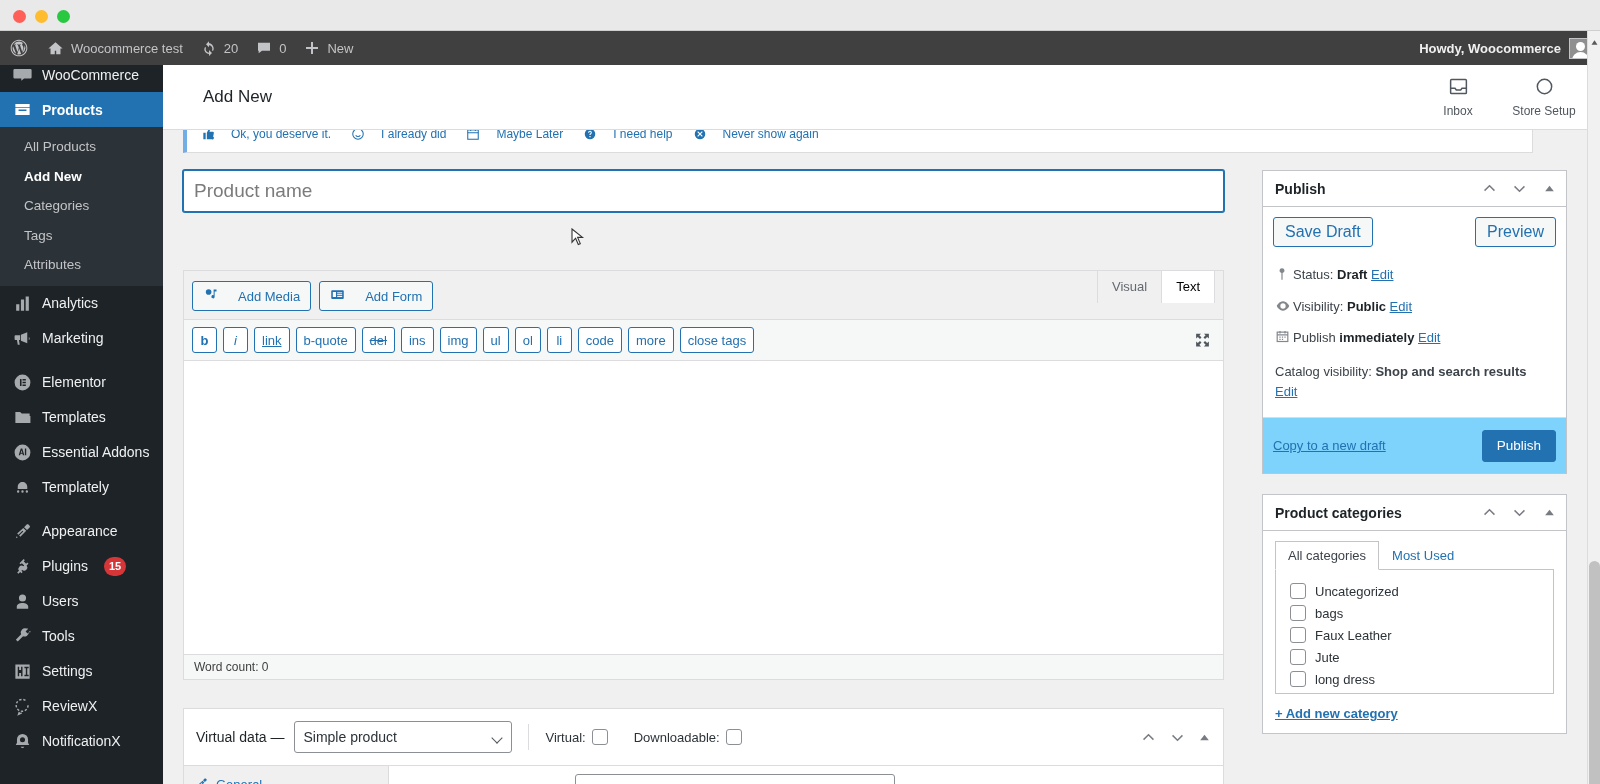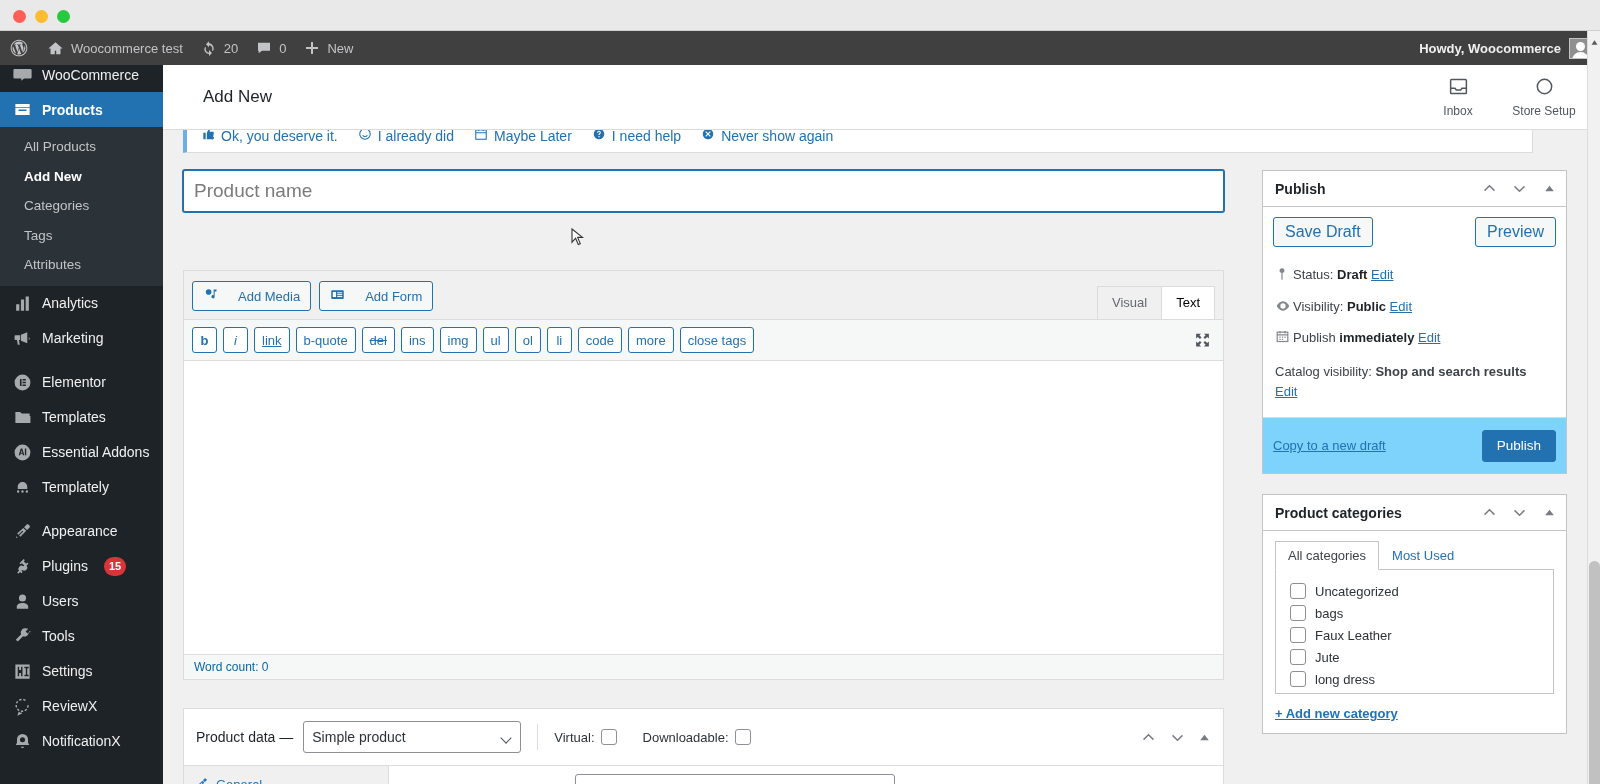--- a/index.html
+++ b/index.html
@@ -132,22 +132,22 @@
 
   
   #notice-strip {
     position: absolute; top: -12px; left: 20px;
     width: 1350px; height: 35px;
     background: #fff; border: 1px solid #dcdcde; border-left: 4px solid #72aee6;
     display: flex; align-items: center; gap: 20px; padding: 0 14px;
     overflow: hidden;
   }
   .notice-link {
-    display: flex; align-items: center; gap: 6px;
-    font-size: 14px; color: #2271b1; cursor: pointer; white-space: nowrap;
+    display: flex; align-items: flex-start; gap: 16px;
+    font-size: 12px; color: #2271b1; cursor: pointer; white-space: nowrap;
   }
 
   #post-body { position: absolute; top: 40px; left: 20px; width: 1384px; }
 
   
   #post-body-content {
     position: absolute; left: 0; top: 0; width: 1041px;
   }
   #titlediv {
     background: #fff; border: 1px solid #2271b1;
@@ -171,21 +171,21 @@
     height: 48px;
   }
   #media-buttons { display: flex; gap: 8px; }
   .media-btn {
     display: inline-flex; align-items: center; gap: 20px;
     height: 30px; padding: 0 10px;
     background: #f6f7f7; border: 1px solid #2271b1; border-radius: 3px;
     color: #2271b1; font-size: 13px; cursor: pointer;
   }
   #editor-tabs {
-    position: absolute; right: 8px; bottom: 0; display: flex;
+    position: absolute; right: 8px; bottom: 16px; display: flex;
   }
   .editor-tab {
     padding: 6px 14px 7px 14px; font-size: 13px; color: #646970;
     background: #f0f0f1; border: 1px solid #dcdcde; border-bottom: 0;
     margin-left: -1px; cursor: pointer; line-height: 1.5;
   }
   .editor-tab.active { background: #fff; color: #000000; border-color: #dcdcde; }
 
   #qt-toolbar {
     background: #f6f7f7; border-top: 1px solid #dcdcde;
@@ -209,21 +209,21 @@
     position: absolute; right: 12px; top: 50%; transform: translateY(-50%);
     color: #50575e; cursor: pointer; display: flex;
   }
 
   #editor-body {
     background: #fff; height: 293px;
   }
   #wp-word-count {
     background: #f6f7f7; border-top: 1px solid #dcdcde;
     height: 24px; display: flex; align-items: center;
-    padding: 12px 10px; font-size: 12px; color: #0369a1;
+    padding: 12px 10px; font-size: 12px; color: #404040;
   }
 
   #woocommerce-product-data {
     margin-top: 28px; background: #fff; border: 1px solid #dcdcde;
   }
   #product-data-header {
     height: 56px; display: flex; align-items: center;
     padding: 0 12px; gap: 10px; position: relative;
   }
   #product-data-title { font-size: 14px; color: #1d2327; font-weight: 400; }
@@ -714,21 +714,21 @@
           </div>
         </div>
 
         <div id="editor-body"></div>
 
         <div id="wp-word-count">Word count: 0</div>
       </div>
 
       <div id="woocommerce-product-data">
         <div id="product-data-header">
-          <span id="product-data-title">Product data —</span>
+          <span id="product-data-title">Virtual data —</span>
           <span id="product-type-wrap">
             <select id="product-type-select">
               <option>Simple product</option>
             </select>
           </span>
           <span class="pd-divider"></span>
           <span class="pd-check">
             <span>Virtual:</span>
             <span class="wp-checkbox"></span>
           </span>

